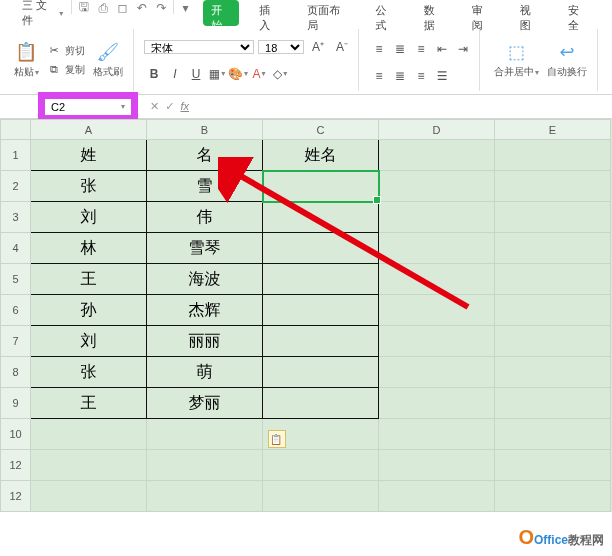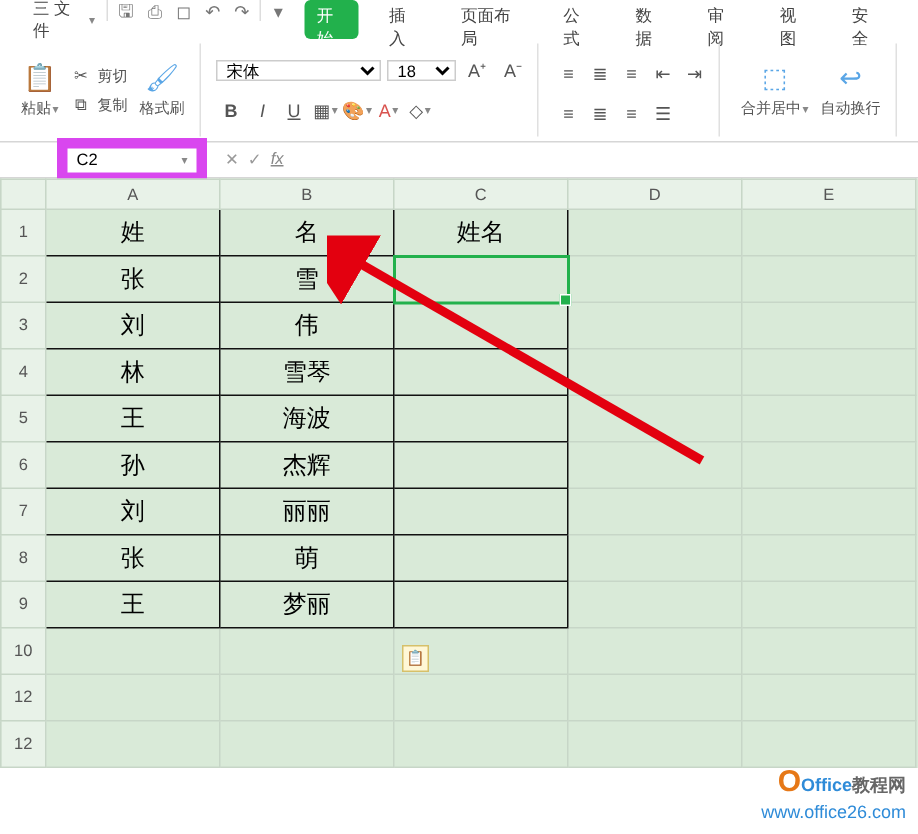--- a/index.html
+++ b/index.html
@@ -299,14 +299,13 @@
       </defs>
   <line x1="250" y1="150" x2="14" y2="14" stroke="#e3000f" stroke-width="6" marker-end="url(#ah)"></line>
 </svg>
 
 <div class="pasteopt" style="left:268px; top:311px;">📋</div>
 
 </div>
 
 <div class="watermark">
   <div class="l1"><span class="o1">O</span><span class="o2">Office</span><span>教程网</span></div>
-  <div class="l2">www.office26.com</div>
 </div>
 
 </body></html>

